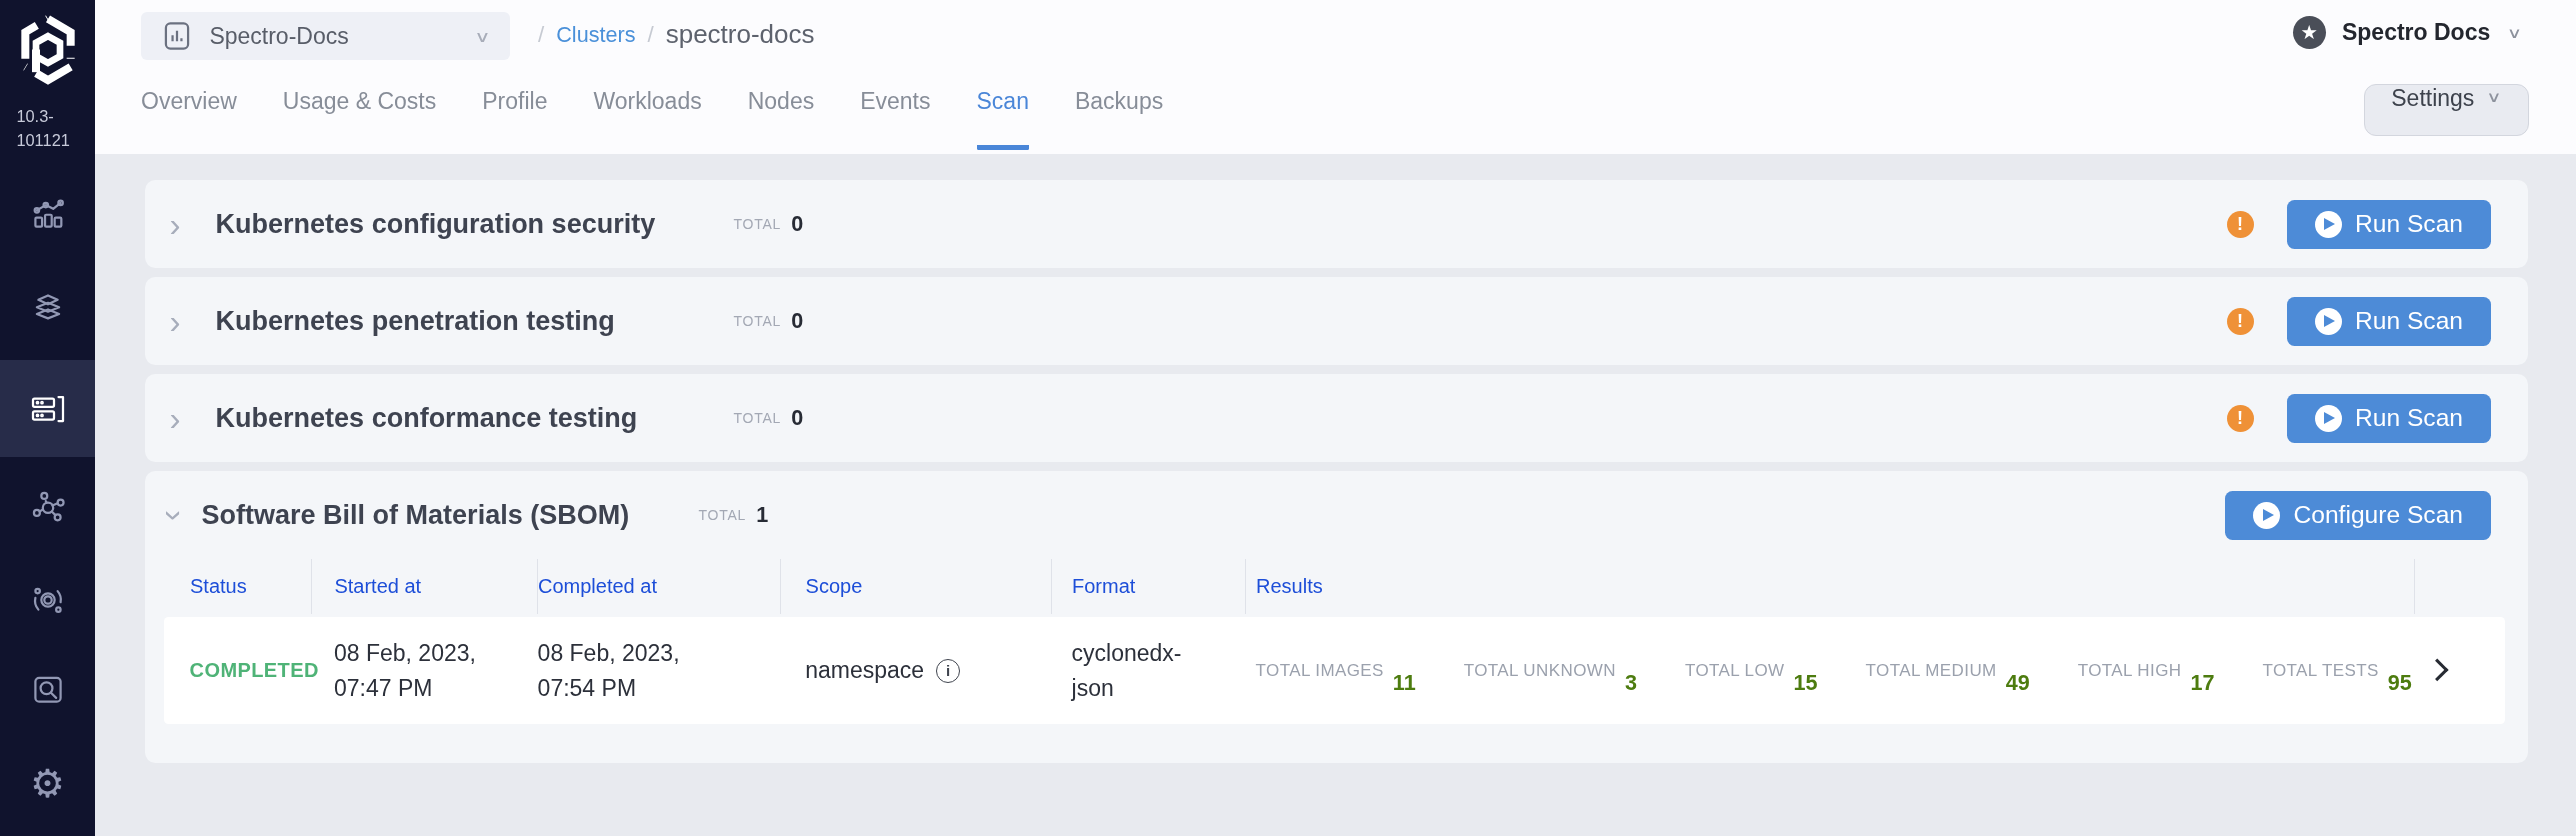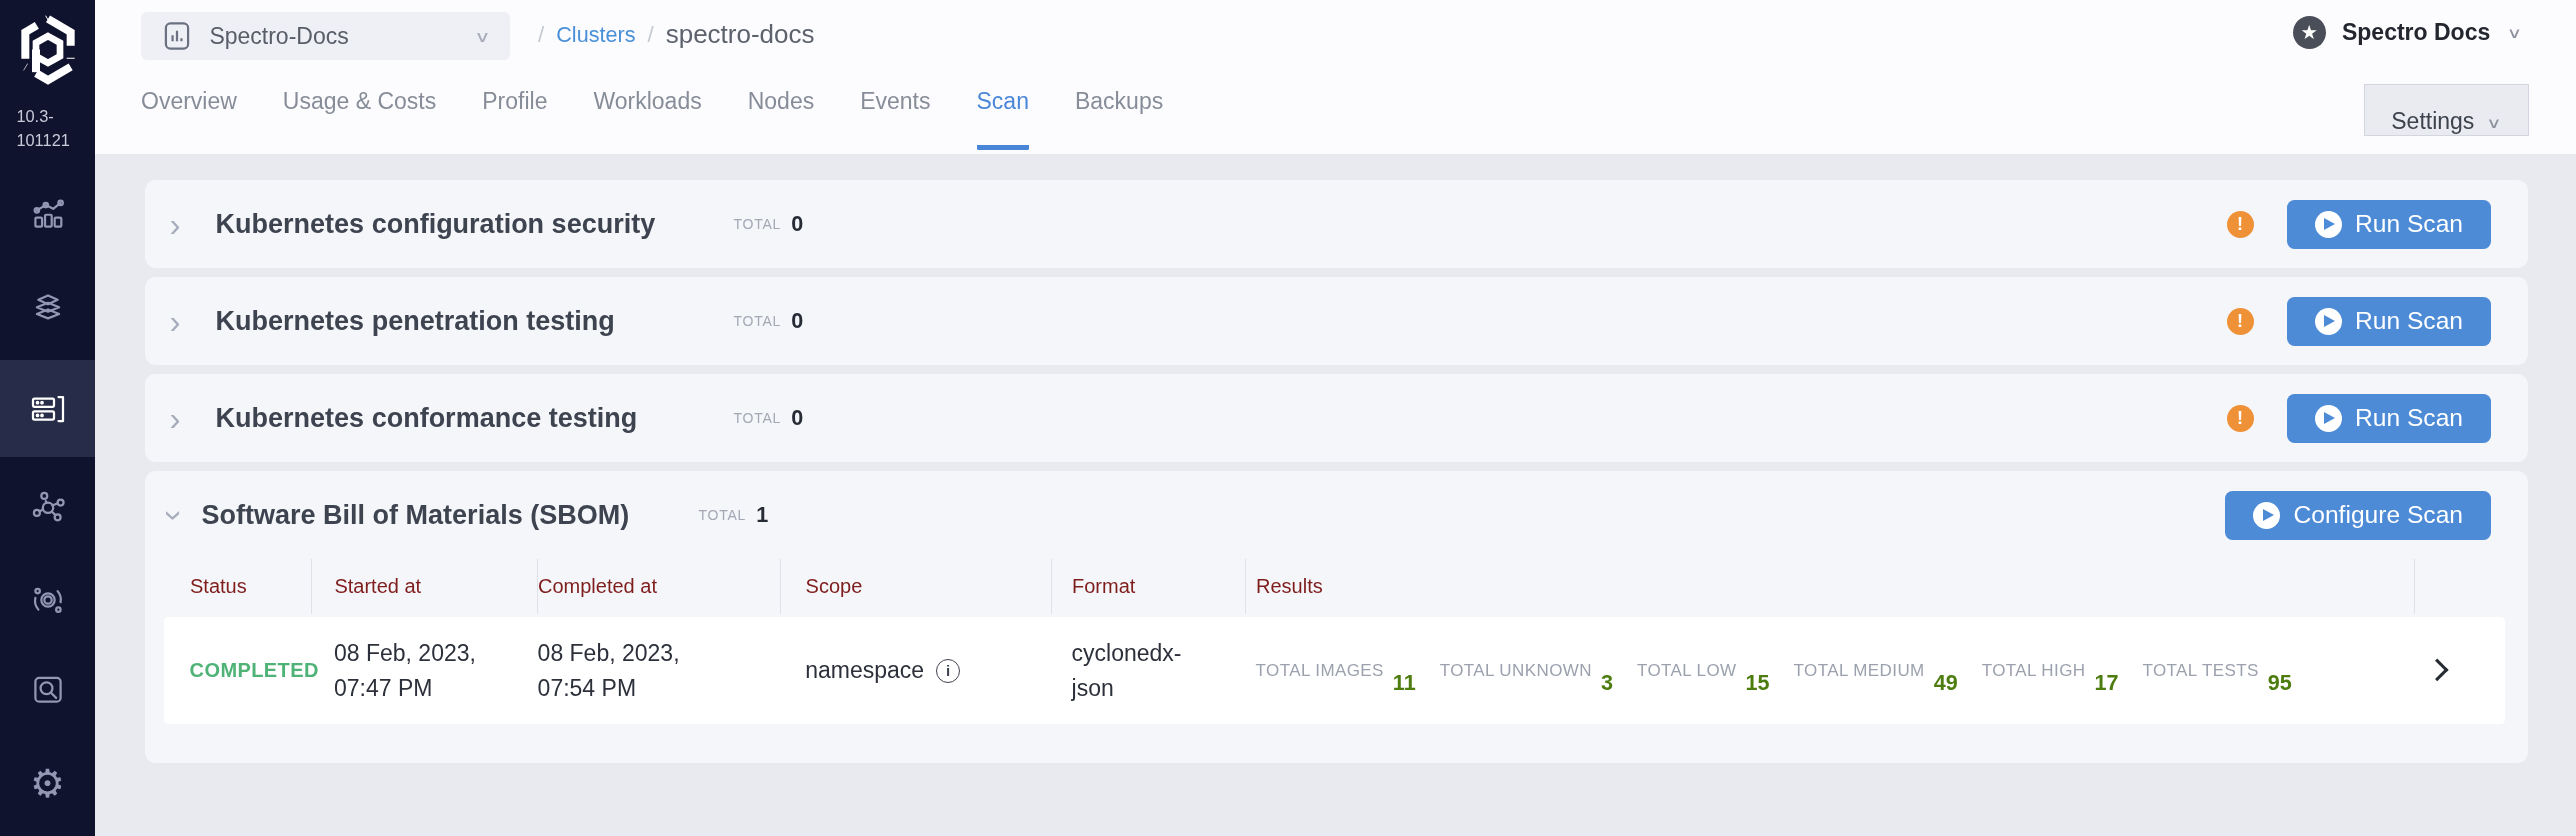--- a/index.html
+++ b/index.html
@@ -26,21 +26,21 @@
   .crumb-sep { color:#c6cad2; font-size:22.4px; }
   .crumb-link { color:#4a90d9; font-size:21.6px; cursor:pointer; }
   .crumb-current { color:#5d626d; font-size:26px; }
   .account { position:absolute; right:54px; top:16.4px; display:flex; align-items:center; gap:16.4px; cursor:pointer; }
   .star-badge { width:33px; height:33px; border-radius:50%; background:#4a4e58; color:#fff; display:flex; align-items:center; justify-content:center; font-size:19.4px; }
   .account-name { font-size:23px; font-weight:700; color:#23262e; }
   .caret { color:#8d929d; font-size:21px; transform:scaleY(0.7); }
   .tabs { position:absolute; left:46px; top:88px; display:flex; gap:46px; }
   .tab { font-size:23px; color:#878d98; padding-bottom:30px; cursor:pointer; }
   .tab.active { color:#4a86d8; border-bottom:5.2px solid #4a86d8; border-radius:0 0 1.5px 1.5px; }
-  .settings-btn { position:absolute; right:47px; top:84px; width:165px; height:52px; background:#e9ebf1; border:1.5px solid #d3d6de; border-radius:0; display:flex; align-items:flex-end; justify-content:center; gap:12px; font-size:23px; color:#3d424c; cursor:pointer; }
+  .settings-btn { position:absolute; right:47px; top:84px; width:165px; height:52px; background:#e9ebf1; border:1.5px solid #d3d6de; border-radius:12px; display:flex; align-items:flex-start; justify-content:center; gap:12px; font-size:23px; color:#3d424c; cursor:pointer; }
 
   
   .content { position:absolute; left:95px; top:154px; width:2481px; height:682px; background:#e8eaef; padding:26px 48px 0 50px; }
   .panel { background:#f4f6f9; border-radius:10.4px; height:88px; margin-bottom:9px; display:flex; align-items:center; padding:0 37px 0 24.6px; }
   .chev { color:#a7adbb; font-size:33px; width:25px; line-height:1; cursor:pointer; }
   .chev.down { display:inline-block; transform:rotate(90deg); width:auto; }
   .panel-left { display:flex; align-items:center; width:539px; flex:none; }
   .panel-title { font-size:27px; font-weight:700; color:#3e4350; margin-left:21px; }
   .total-label { font-size:14px; color:#a3a8b4; font-weight:500; letter-spacing:0.7px; }
   .total-value { font-size:21.6px; color:#272b35; font-weight:700; margin-left:10.4px; }
@@ -48,41 +48,41 @@
   .warn-dot { width:27px; height:27px; border-radius:50%; background:#ef9137; color:#fff; display:flex; align-items:center; justify-content:center; }
   .warn-dot::after { content:"!"; font-size:18px; font-weight:700; }
   .btn-blue { height:49px; background:#4d8bd7; border:none; border-radius:7.5px; color:#fff; font-size:24.6px; display:flex; align-items:center; gap:13.4px; padding:0 28px; cursor:pointer; font-family:"Liberation Sans", sans-serif; }
   .play-ico { width:27px; height:27px; border-radius:50%; background:#fff; display:flex; align-items:center; justify-content:center; }
   .play-ico::after { content:""; border-left:11.2px solid #4d8bd7; border-top:6.7px solid transparent; border-bottom:6.7px solid transparent; margin-left:3px; }
 
   
   .panel.sbom { height:292px; display:block; padding:0; }
   .sbom-head { display:flex; align-items:center; height:88px; padding:0 37px 0 24.6px; }
   .table-head { display:flex; height:55px; align-items:stretch; }
-  .th { display:flex; align-items:center; font-size:20px; color:#7f1d1d; }
+  .th { display:flex; align-items:center; font-size:20px; color:#1d4ed8; }
   .th + .th { border-left:1.5px solid #dfe2e9; }
   .c1 { width:166px; padding-left:45px; }
   .c2 { width:226px; padding-left:22.4px; }
   .c3 { width:243px; }
   .c4 { width:271px; padding-left:24.6px; }
   .c5 { width:194px; padding-left:20px; }
   .c6 { width:1169px; padding-left:10px; }
   .c7 { flex:1; }
   .trow { background:#ffffff; border-radius:4.5px; margin:3px 23px 0 18.6px; height:107px; display:flex; align-items:center; cursor:pointer; }
   .td { display:flex; align-items:center; font-size:23px; color:#2c303a; }
   .r1 { width:148px; padding-left:26px; }
   .status-badge { font-size:20px; font-weight:700; color:#4fb377; letter-spacing:0.4px; }
   .date-cell span { display:inline-block; line-height:35px; }
   .r2 .date-span { width:183px; }
   .r3 .date-span { width:198px; }
   .scope-cell { gap:12px; }
   .info-ico { width:24px; height:24px; border:1.9px solid #3f444e; border-radius:50%; display:inline-flex; align-items:center; justify-content:center; flex:none; }
   .info-ico::after { content:"i"; font-size:15px; color:#3f444e; font-weight:600; }
   .fmt-span { width:130px; line-height:35px; overflow-wrap:anywhere; }
-  .results-cell { gap:24px; }
+  .results-cell { gap:48px; }
   .res-item { display:flex; align-items:center; gap:9px; }
   .res-label { font-size:17px; color:#9ba1ad; font-weight:500; letter-spacing:0.4px; }
   .res-value { font-size:21.6px; color:#4d7c0f; font-weight:600;margin-top:24px; }
   .row-arrow { flex:1; display:flex; justify-content:center; }
   .arrow-glyph { width:16.4px; height:16.4px; border-top:3.7px solid #272b33; border-right:3.7px solid #272b33; transform:rotate(45deg); margin-right:45px; }
 </style>
 </head>
 <body>
 
 <div class="app">

